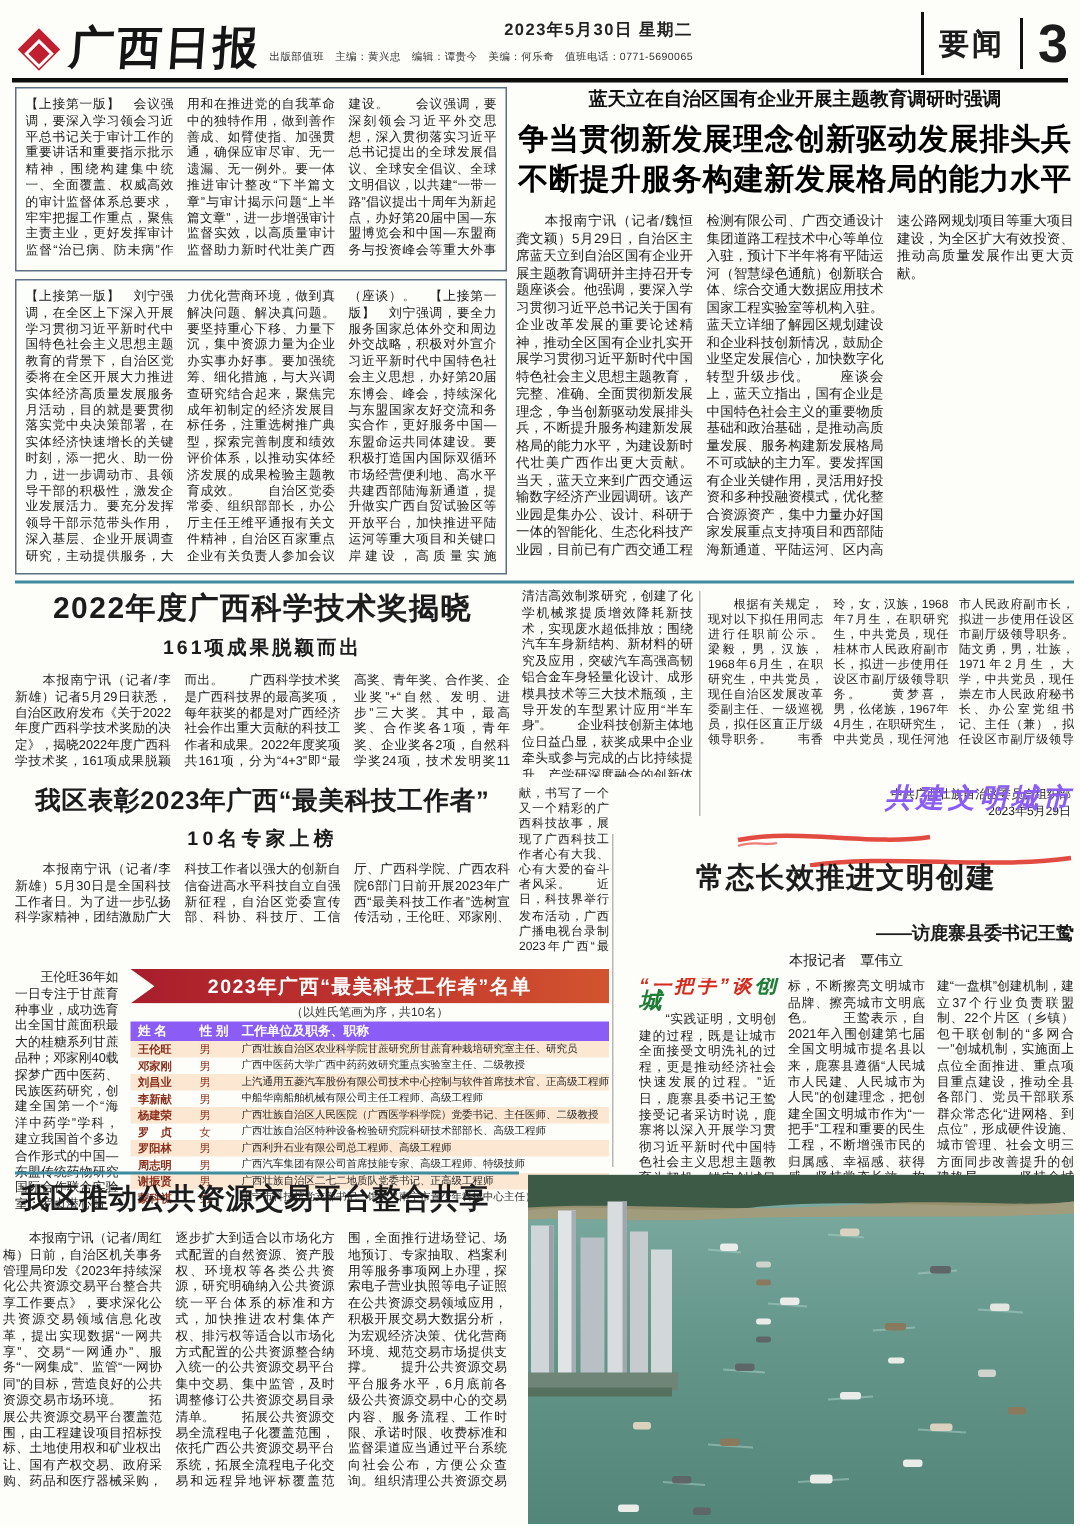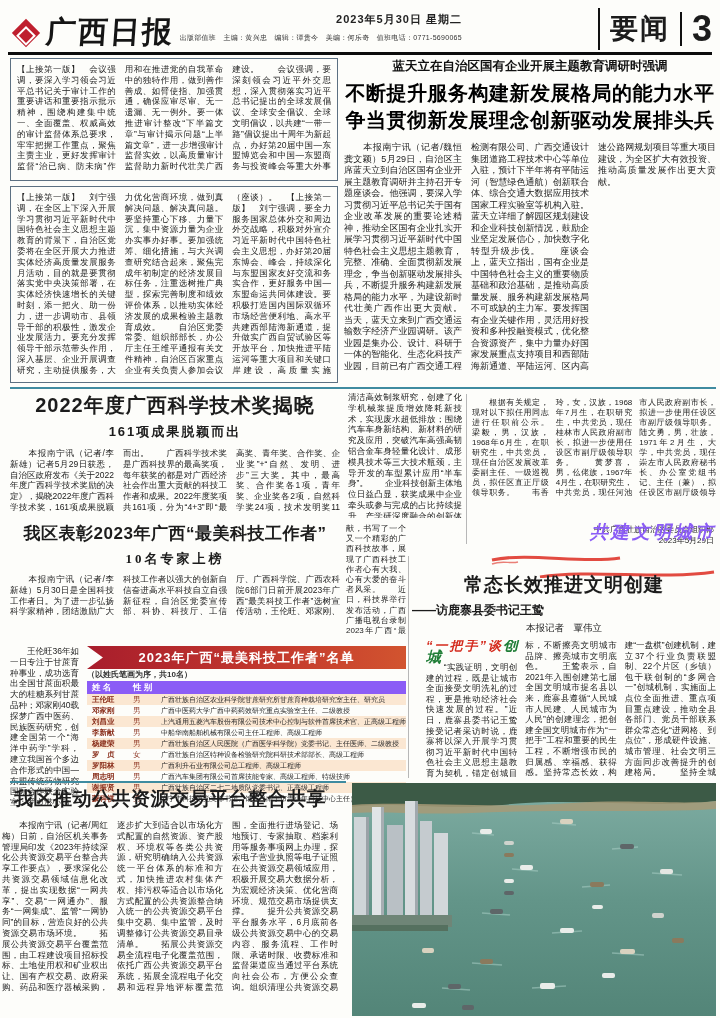--- a/index.html
+++ b/index.html
@@ -9,21 +9,21 @@
   
   .masthead { position:absolute; left:10px; top:8px; right:8px; height:42px; }
   .logo-wrap { position:absolute; left:2px; top:4px; display:flex; align-items:center; }
   .logo-diamond { width:20px; height:20px; background:#bf1f2e; transform:rotate(45deg); position:relative; margin:0 10px 0 4px; }
   .logo-diamond:after { content:""; position:absolute; left:5px; top:5px; width:10px; height:10px; border:2px solid #fff; }
   .paper-name { font-family:"Liberation Serif","DejaVu Serif",serif; font-size:30px; font-weight:700; transform:skewX(-4deg); letter-spacing:2px; color:#151515; }
   .head-info { position:absolute; right:250px; top:4px; width:330px; text-align:right; }
   .head-date { font-size:11px; font-weight:700; letter-spacing:1px; color:#222; }
   .head-staff { font-size:7px; color:#333; margin-top:6px; letter-spacing:0.3px; }
   .section-box { position:absolute; right:0; top:0; height:42px; display:flex; align-items:center; border-left:2px solid #111; padding-left:10px; }
-  .section-name { font-size:28px; font-weight:900; letter-spacing:2px; }
+  .section-name { font-size:20px; font-weight:900; letter-spacing:2px; }
   .section-div { width:2px; height:34px; background:#111; margin:0 10px; }
   .page-num { font-size:36px; font-weight:900; }
   .head-rule { position:absolute; left:8px; top:52px; width:704px; height:3px; background:#0c0c0c; }
 
   
   .jcols { column-gap:9px; column-fill:auto; text-align:justify; overflow:hidden; height:100%; }
   .small { font-size:8.5px; line-height:10.8px; color:#212121; }
   .tiny { font-size:8px; line-height:10px; color:#212121; }
 
   
@@ -54,45 +54,45 @@
   
   .notice { position:absolute; left:472px; top:392px; width:244px; height:154px; }
   .no-hl { text-align:center; font-size:17px; font-weight:900; letter-spacing:2px; }
   .no-body { margin-top:6px; height:108px; }
   .no-body .jcols { column-count:3; column-gap:7px; }
   .no-sign { position:absolute; right:2px; bottom:0; text-align:right; font-size:8px; line-height:11px; color:#222; }
 
   
   .workers { position:absolute; left:10px; top:522px; width:396px; height:258px; }
   .wk-hl { width:330px; text-align:center; font-size:17px; font-weight:900; letter-spacing:0.5px; }
-  .wk-sub { width:330px; text-align:center; font-size:13px; font-weight:700; margin-top:5px; letter-spacing:3px;font-family:Liberation Serif, serif; }
+  .wk-sub { width:330px; text-align:center; font-size:13px; font-weight:700; margin-top:5px; letter-spacing:3px; }
   .wk-side { position:absolute; right:0; top:2px; width:60px; height:112px; font-size:8px; line-height:10.2px; text-align:justify; overflow:hidden; }
   .wk-body { width:330px; margin-top:6px; height:46px; }
   .wk-body .jcols { column-count:3; }
   .wk-lower { position:absolute; left:0; top:96px; width:396px; height:162px; display:flex;margin-top:28px; }
   .wk-leftcol { width:102px; height:162px; font-size:8.5px; line-height:10.8px; text-align:justify; overflow:hidden; margin-right:8px; }
   .wk-table { flex:1; }
   .t-banner { position:relative; height:23px; background:linear-gradient(90deg,#a81d2c,#c43a2d 60%,#d2542f); color:#fff; font-size:13px; font-weight:900; text-align:center; line-height:23px; letter-spacing:1px; clip-path:polygon(0 0,100% 0,100% 100%,0 100%,5% 50%); }
-  .t-note { font-size:8px; color:#333; line-height:12px;font-weight:bold; }
+  .t-note { text-align:center; font-size:8px; color:#333; line-height:12px; }
   .t-head { display:flex; background:#8b5cf6; color:#fff; font-weight:700; font-size:8.5px; height:13px; line-height:13px; }
   .t-row { display:flex; height:11px; line-height:11px; overflow:hidden; }
   .t-row:nth-of-type(odd) { background:#fbe7d2; }
   .c-name { width:46px; padding-left:5px; font-size:7.5px; font-weight:700; color:#8a2f1c; white-space:nowrap; }
   .c-gender { width:28px; font-size:7.5px; color:#8a2f1c; }
   .c-pos { flex:1; font-size:7px; color:#2a2a2a; white-space:nowrap; overflow:hidden; }
   .t-head .c-name,.t-head .c-gender,.t-head .c-pos { color:#fff; font-size:8.5px; }
 
   
   .slogan { position:absolute; left:490px; top:520px; width:226px; height:50px; }
   .slogan-l1 { font-size:18px; font-weight:900; color:#8b5cf6; letter-spacing:3px; font-style:italic;text-align:right; }
   .slogan-l2 { font-size:17px; font-weight:900; color:#dd2b20; letter-spacing:3px; font-style:italic; margin-left:56px; margin-top:2px; }
   .slogan svg { position:absolute; left:0; top:14px; }
   .civ { position:absolute; left:412px; top:572px; width:304px; height:208px; }
   .civ-hl { text-align:center; font-size:19px; font-weight:900; letter-spacing:1px; }
-  .civ-sub { text-align:left; font-size:12px; font-weight:700; margin-top:4px; }
+  .civ-sub { text-align:right; font-size:12px; font-weight:700; margin-top:16px; }
   .civ-by { text-align:center; font-size:9.5px; margin-top:3px; color:#222; }
   .civ-body { margin-top:5px; height:146px; }
   .civ-body .jcols { column-count:3; column-gap:8px; font-size:8.5px; line-height:10.6px;margin-left:14px; }
   .col-logo { float:left; width:92px; height:20px; font-size:13px; font-weight:900; font-style:italic; margin-bottom:2px; }
   .col-logo .red { color:#d42b1e; }
   .col-logo .green { color:#1f7d36; font-size:15px; }
 
   
   .trading { position:absolute; left:2px; top:786px; width:336px; height:230px; }
   .tr-hl { text-align:center; font-size:19px; font-weight:900; letter-spacing:0.5px; }
@@ -130,22 +130,22 @@
 
   <div class="jump-box" id="jumpA">
     <div class="jcols small">【上接第一版】　会议强调，要深入学习领会习近平总书记关于审计工作的重要讲话和重要指示批示精神，围绕构建集中统一、全面覆盖、权威高效的审计监督体系总要求，牢牢把握工作重点，聚焦主责主业，更好发挥审计监督“治已病、防未病”作用和在推进党的自我革命中的独特作用，做到善作善成、如臂使指、加强贯通，确保应审尽审、无一遗漏、无一例外。要一体推进审计整改“下半篇文章”与审计揭示问题“上半篇文章”，进一步增强审计监督实效，以高质量审计监督助力新时代壮美广西建设。　　会议强调，要深刻领会习近平外交思想，深入贯彻落实习近平总书记提出的全球发展倡议、全球安全倡议、全球文明倡议，以共建“一带一路”倡议提出十周年为新起点，办好第20届中国—东盟博览会和中国—东盟商务与投资峰会等重大外事活动，积极拓展对外友好交流与务实合作，更加主动融入和服务构建新发展格局，更加深度融入“一带一路”大格局，从地方层面更好服务中央对外工作大局。　　会议强调，要结合广西实际，贯彻落实好习近平总书记关于推进科技、航天、美术、残疾人事业发展、垃圾分类和资源化利用的重要指示要求，深入实施人才兴桂和创新驱动发展战略，加快推进创新型广西建设，为经济社会高质量发展提供有力支撑。要建好用好各级各类美术馆，积极引导全区广大美术工作者讲好中国故事、广西故事，为推动文化大发展大繁荣作出广西贡献。要健全残疾人社会保障制度和关爱服务体系，促进残疾人事业全面发展。要把垃圾分类和资源化利用作为民生大事实事，完善收运处置设施，引导广大群众养成分类投放的良好习惯，共同改善生活环境，不断提高城市治理水平和社会文明程度。　　会议还研究了其他事项。</div>
   </div>
   <div class="jump-box" id="jumpB">
     <div class="jcols small"><span>【上接第一版】　刘宁强调，在全区上下深入开展学习贯彻习近平新时代中国特色社会主义思想主题教育的背景下，自治区党委将在全区开展大力推进实体经济高质量发展服务月活动，目的就是要贯彻落实党中央决策部署，在实体经济快速增长的关键时刻，添一把火、助一份力，进一步调动市、县领导干部的积极性，激发企业发展活力。要充分发挥领导干部示范带头作用，深入基层、企业开展调查研究，主动提供服务，大力优化营商环境，做到真解决问题、解决真问题。要坚持重心下移、力量下沉，集中资源力量为企业办实事办好事。要加强统筹、细化措施，与大兴调查研究结合起来，聚焦完成年初制定的经济发展目标任务，注重选树推广典型，探索完善制度和绩效评价体系，以推动实体经济发展的成果检验主题教育成效。　　自治区党委常委、组织部部长，办公厅主任王维平通报有关文件精神，自治区百家重点企业有关负责人参加会议（座谈）。</span>　<span>【上接第一版】　刘宁强调，要全力服务国家总体外交和周边外交战略，积极对外宣介习近平新时代中国特色社会主义思想，办好第20届东博会、峰会，持续深化与东盟国家友好交流和务实合作，更好服务中国—东盟命运共同体建设。要积极打造国内国际双循环市场经营便利地、高水平共建西部陆海新通道，提升做实广西自贸试验区等开放平台，加快推进平陆运河等重大项目和关键口岸建设，高质量实施RCEP，构建市场化、法治化、国际化营商环境。要深入开展新时代民间外交工作，充分利用侨务、国际友城等资源，加强对外友好交往，更好促进民心相通。要全力防范化解涉外风险隐患，依法打击各类跨境违法犯罪，坚决守好祖国“南大门”。　　自治区副主席廖品琥汇报有关情况。自治区有关部门负责人、外事工作委员会成员单位负责人参加会议。</span></div>
   </div>
 
   <div class="lead">
     <div class="kicker">蓝天立在自治区国有企业开展主题教育调研时强调</div>
+    <div class="lead-hl">争当贯彻新发展理念创新驱动发展排头兵</div>
     <div class="lead-hl">不断提升服务构建新发展格局的能力水平</div>
-    <div class="lead-hl">争当贯彻新发展理念创新驱动发展排头兵</div>
     <div class="lead-body">
       <div class="jcols small" style="font-size:9px;line-height:11.5px;">　　本报南宁讯（记者/魏恒 龚文颖）5月29日，自治区主席蓝天立到自治区国有企业开展主题教育调研并主持召开专题座谈会。他强调，要深入学习贯彻习近平总书记关于国有企业改革发展的重要论述精神，推动全区国有企业扎实开展学习贯彻习近平新时代中国特色社会主义思想主题教育，完整、准确、全面贯彻新发展理念，争当创新驱动发展排头兵，不断提升服务构建新发展格局的能力水平，为建设新时代壮美广西作出更大贡献。　　当天，蓝天立来到广西交通运输数字经济产业园调研。该产业园是集办公、设计、科研于一体的智能化、生态化科技产业园，目前已有广西交通工程检测有限公司、广西交通设计集团道路工程技术中心等单位入驻，预计下半年将有平陆运河（智慧绿色通航）创新联合体、综合交通大数据应用技术国家工程实验室等机构入驻。蓝天立详细了解园区规划建设和企业科技创新情况，鼓励企业坚定发展信心，加快数字化转型升级步伐。　　座谈会上，蓝天立指出，国有企业是中国特色社会主义的重要物质基础和政治基础，是推动高质量发展、服务构建新发展格局不可或缺的主力军。要发挥国有企业关键作用，灵活用好投资和多种投融资模式，优化整合资源资产，集中力量办好国家发展重点支持项目和西部陆海新通道、平陆运河、区内高速公路网规划项目等重大项目建设，为全区扩大有效投资、推动高质量发展作出更大贡献。</div>
     </div>
   </div>
 
   <div class="rule-teal" style="left:10px;top:387px;width:706px;"></div>
 
   <div class="sci-award">
     <div class="sa-left">
       <div class="sa-hl">2022年度广西科学技术奖揭晓</div>
@@ -177,20 +177,21 @@
       <div class="jcols small">　　本报南宁讯（记者/李新雄）5月30日是全国科技工作者日。为了进一步弘扬科学家精神，团结激励广大科技工作者以强大的创新自信奋进高水平科技自立自强新征程，自治区党委宣传部、科协、科技厅、工信厅、广西科学院、广西农科院6部门日前开展2023年广西“最美科技工作者”选树宣传活动，王伦旺、邓家刚、刘昌业、李新献、杨建荣、罗贞、罗阳林、周志明、谢振贤、蒙科祺10名专家上榜。研发研制出中国首台“多功能电梯能效测试仪”造福社会……这10名获表彰的“最美科技工作者”，在坚持面向世界科技前沿、面向经济主战场、面向国家重大需求、面向人民生命健康中加快科技创新、敬业奉献、担当作为，在科学研究、技术攻关、科技成果转化、乡村振兴、科普服务等方面作出了突出贡</div>
     </div>
     <div class="wk-lower">
       <div class="wk-leftcol">　　王伦旺36年如一日专注于甘蔗育种事业，成功选育出全国甘蔗面积最大的桂糖系列甘蔗品种；邓家刚40载探梦广西中医药、民族医药研究，创建全国第一个“海洋中药学”学科，建立我国首个多边合作形式的中国—东盟传统药物研究国际合作联合实验室；罗贞潜心钻</div>
       <div class="wk-table">
         <div class="t-banner">2023年广西“最美科技工作者”名单</div>
         <div class="t-note">（以姓氏笔画为序，共10名）</div>
         <div class="t-head">
           <span class="c-name">姓 名</span>
           <span class="c-gender">性 别</span>
+          <span class="c-pos">工作单位及职务、职称</span>
         </div>
         <div>
 
             <div class="t-row">
               <span class="c-name">王伦旺</span>
               <span class="c-gender">男</span>
               <span class="c-pos">广西壮族自治区农业科学院甘蔗研究所甘蔗育种栽培研究室主任、研究员</span>
             </div>
 
             <div class="t-row">

